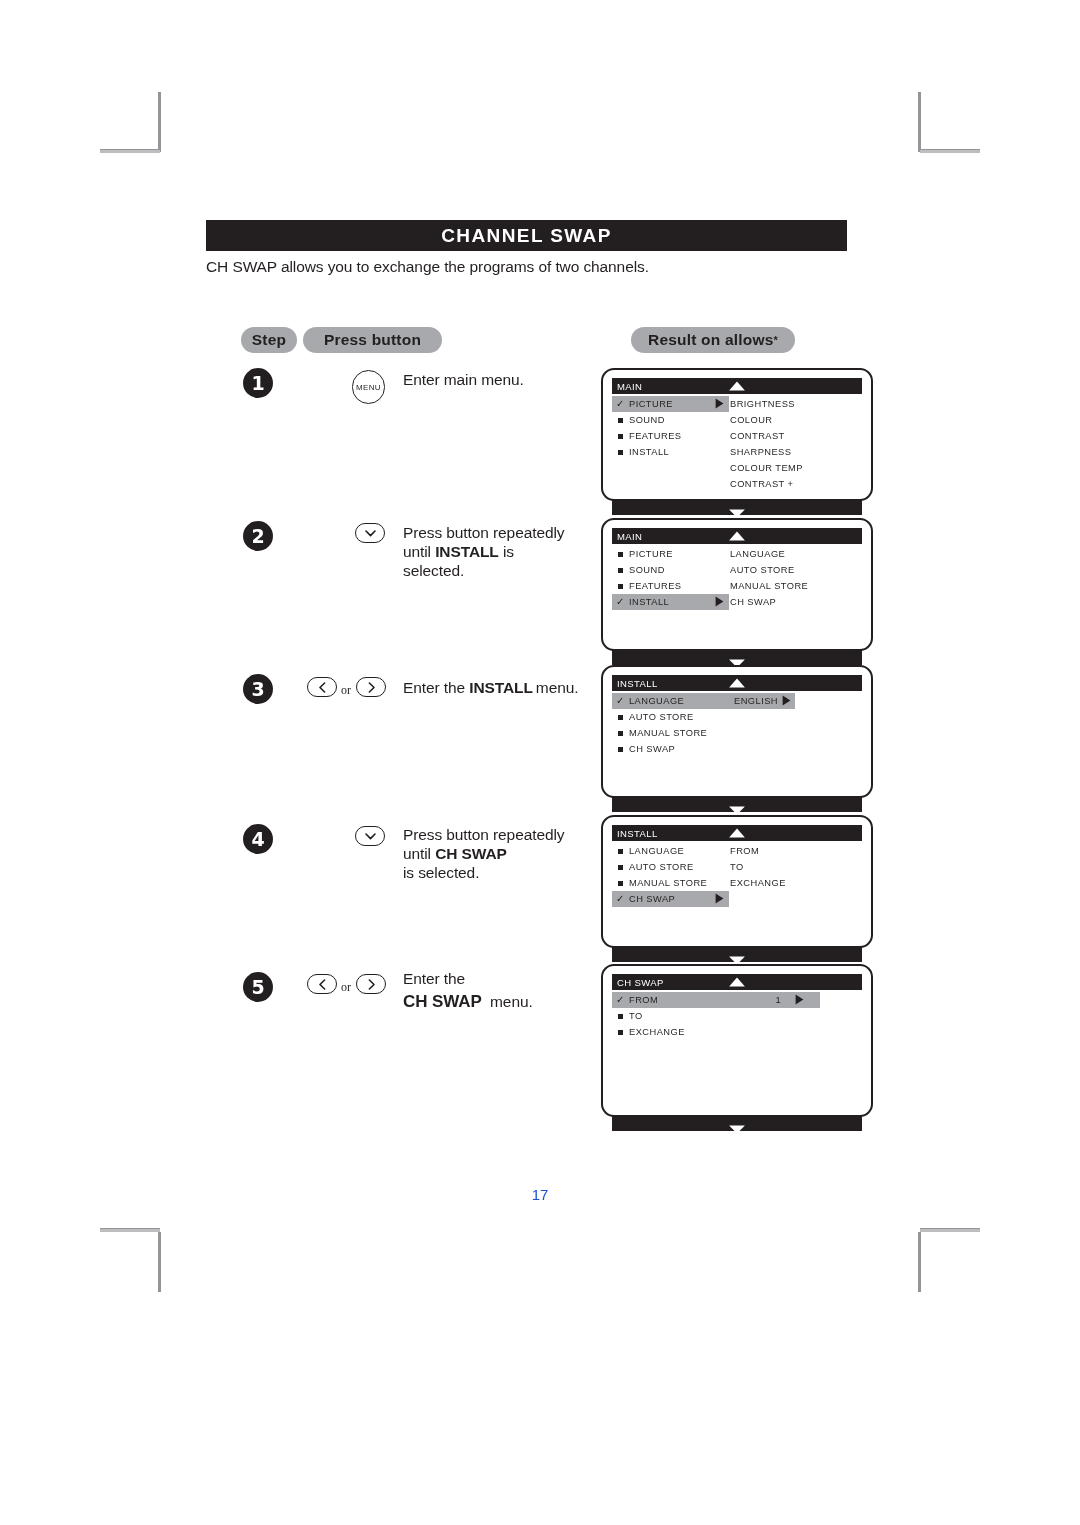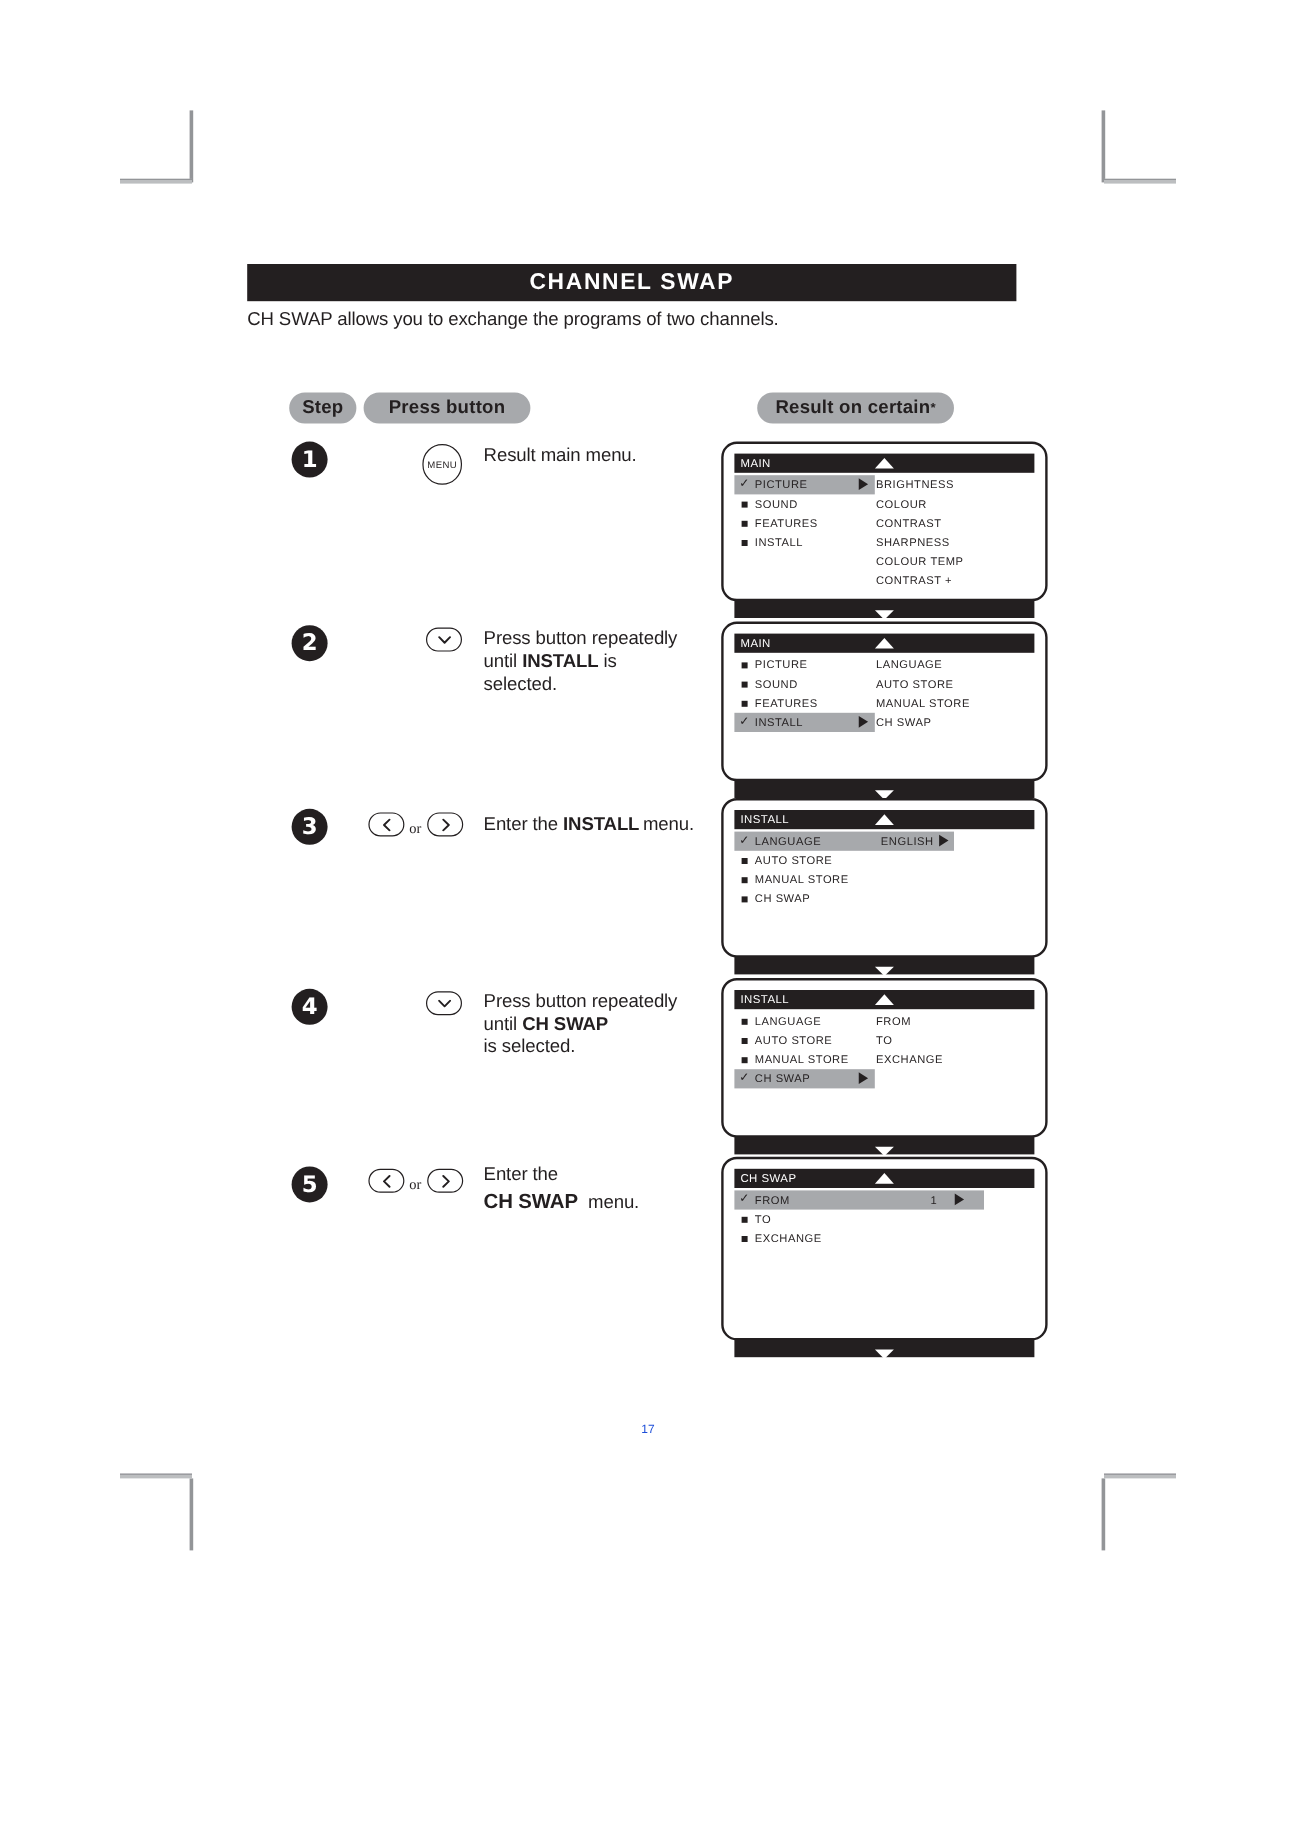--- a/index.html
+++ b/index.html
@@ -217,21 +217,21 @@
     color: #231f20;
   }
   .note b { font-weight: bold; }
   .note .ind { padding-left: 62px; display: block; }
 
   .page-num {
     position: absolute;
     left: 0; top: 1186px;
     width: 1080px;
     text-align: center;
-    font-size: 10px;
+    font-size: 15px;
     color: #1d4ed8;
   }
 </style>
 </head>
 <body>
 
 <div class="page">
 
   <div class="crop v" style="left:158px; top:92px;  height:60px;"></div>
   <div class="crop h" style="left:100px; top:149px; width:60px;"></div>
@@ -248,32 +248,32 @@
 
   <div class="intro">CH SWAP allows you to exchange the programs of two channels.</div>
 
   <div class="pill" id="pill-step">
     <span>Step</span>
   </div>
   <div class="pill" id="pill-press">
     <span>Press button</span>
   </div>
   <div class="pill" id="pill-result">
-    <span>Result on certain</span>
+    <span>Result on allows</span>
       <sup>*</sup>
   </div>
 
   <div class="step-num" style="top:368px;">
     <span>1</span>
   </div>
   <div class="btn-oval btn-menu" style="left:352px; top:370px;">
     <span>MENU</span>
   </div>
   <div class="step-text" style="left:403px; top:370px; width:190px;">
-    <div>Result main menu.</div>
+    <div>Enter main menu.</div>
   </div>
 
   <div class="step-num" style="top:521px;">
     <span>2</span>
   </div>
   <div class="btn-oval btn-arrow" style="left:355px; top:523px;">
     <svg width="11" height="7" viewBox="0 0 11 7">
       <path d="M1 1 L5.5 5.6 L10 1" stroke="#231f20" stroke-width="1.6" fill="none" stroke-linecap="round" stroke-linejoin="round"></path>
     </svg>
   </div>

